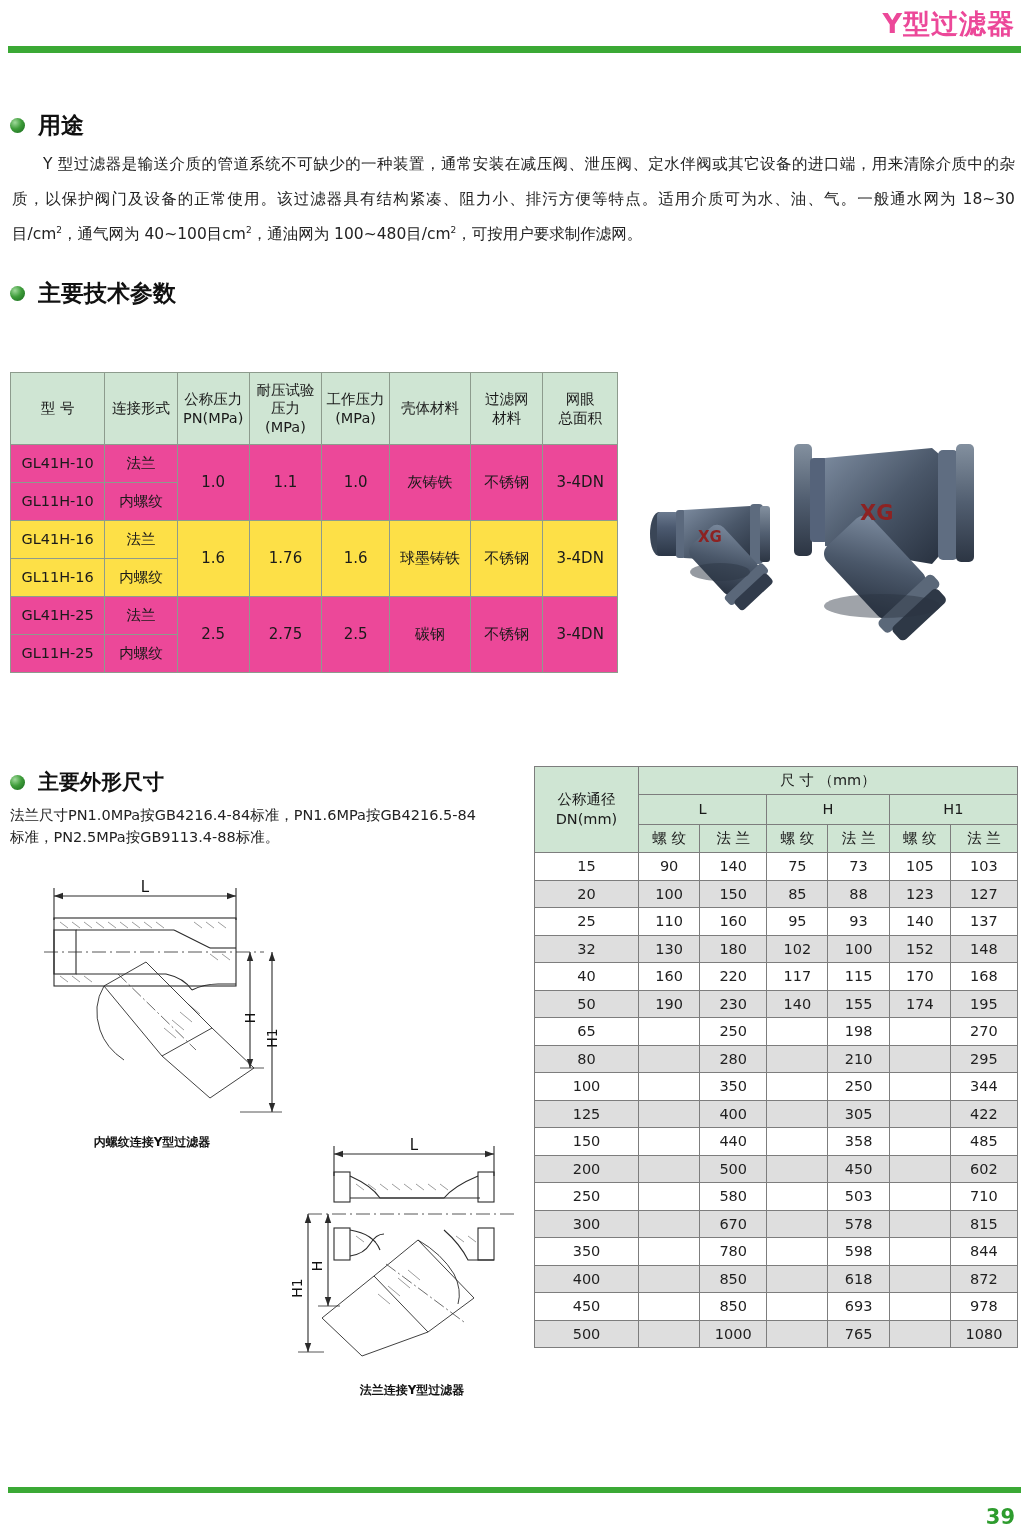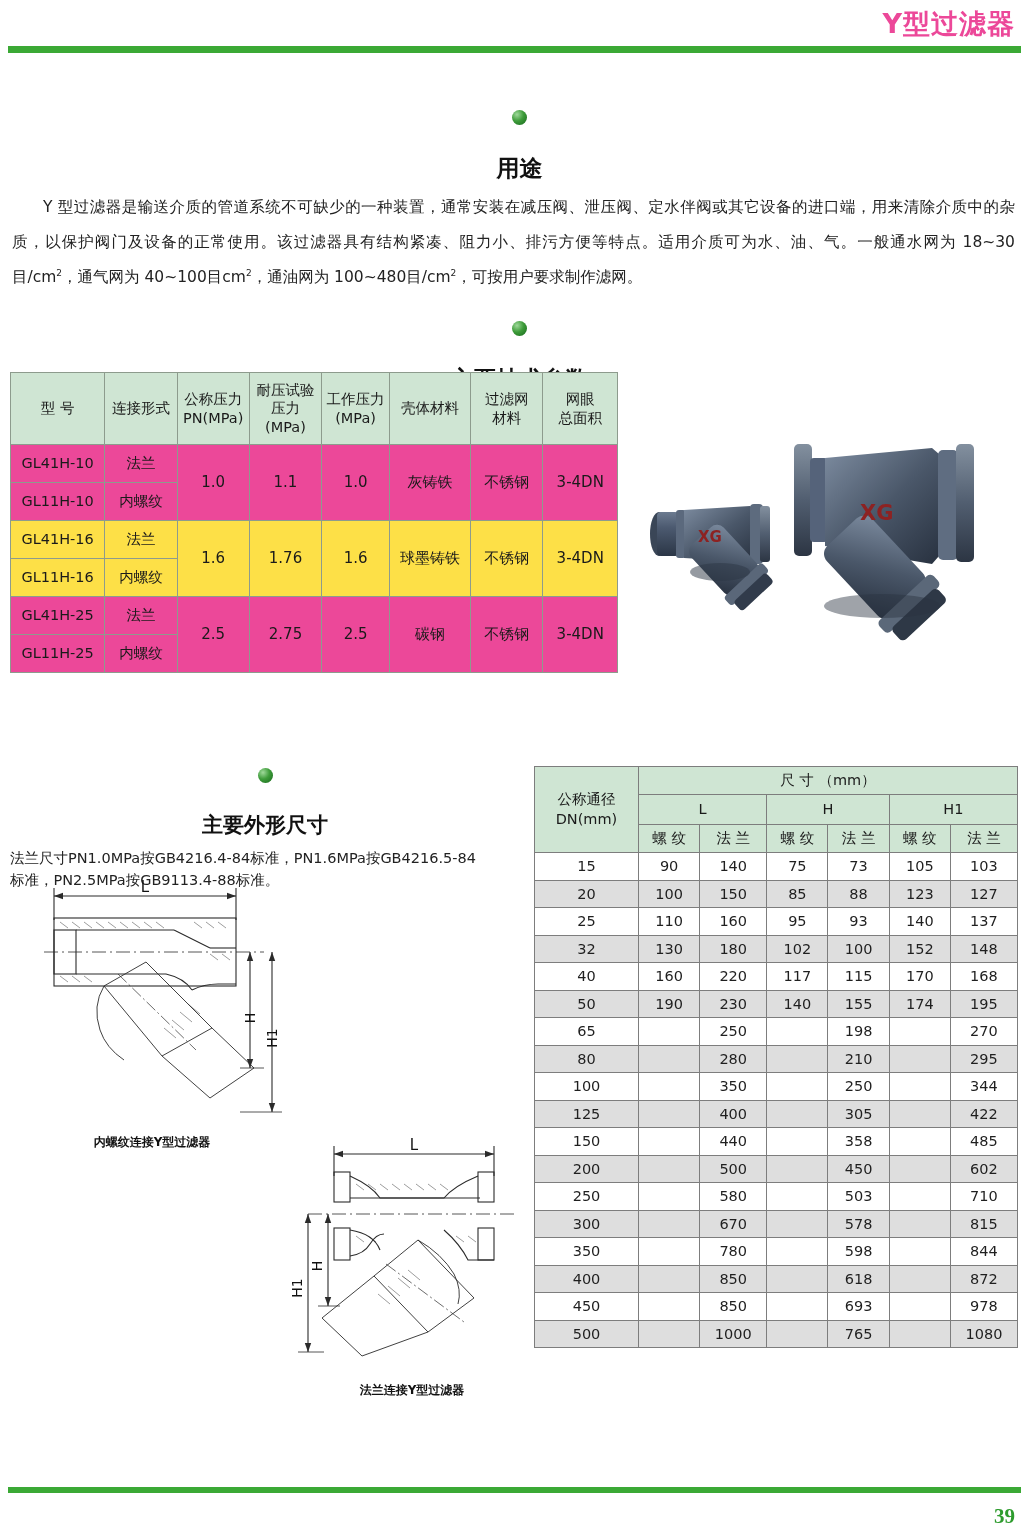--- a/index.html
+++ b/index.html
@@ -20,23 +20,22 @@
     font-size: 27px; font-weight: bold; letter-spacing: 1px;
     color: #ec4899;
   }
   .header-rule {
     position: absolute; left: 8px; right: 8px; top: 46px;
     height: 7px; background: #3ba935;
   }
 
   
   .section-head {
-    display: flex; align-items: center; gap: 28px;
+    display: flex; align-items: center; gap: 13px;
     margin: 0 0 6px 10px;
-    flex-direction: column;
   }
   .bullet {
     width: 15px; height: 15px; border-radius: 50%;
     background: radial-gradient(circle at 33% 30%, #9fd99a 0%, #3e9c3a 45%, #15661a 100%);
     flex: 0 0 auto;
   }
   .section-title { font-size: 23px; font-weight: bold; color: #111; }
   .section-title.sm { font-size: 21px; }
 
   
@@ -119,21 +118,21 @@
   table.dim tbody tr.alt td { background: #dedede; }
   .dn-col { width: 104px; }
 
   
   .footer-rule {
     position: absolute; left: 8px; right: 8px; bottom: 46px;
     height: 6px; background: #3ba935;
   }
   .page-no {
     position: absolute; right: 14px; bottom: 10px;
-    font-size: 21px; font-weight: bold; color: #2e9c2e; font-family: Liberation Serif, serif;
+    font-size: 21px; font-weight: bold; color: #2e9c2e;
   }
 </style>
 </head>
 <body>
 
 <div class="page-header">
   <div class="header-title">Y型过滤器</div>
   <div class="header-rule"></div>
 </div>
 

